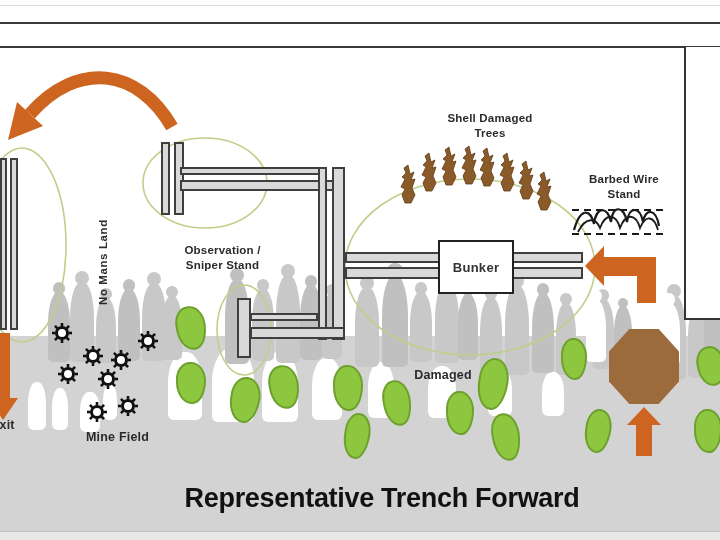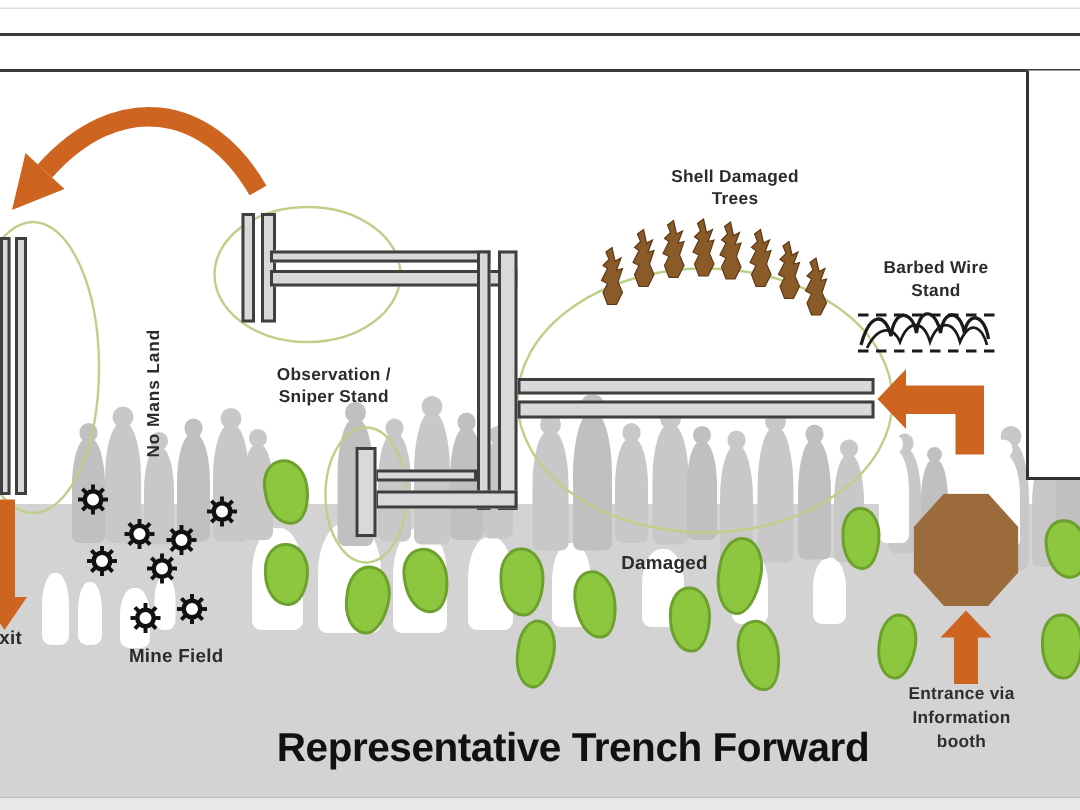--- a/index.html
+++ b/index.html
@@ -193,38 +193,36 @@
   <div class="tr" style="left:180px;top:167px;width:147px;height:8px"></div>
   <div class="tr" style="left:180px;top:180px;width:165px;height:11px"></div>
   <div class="tr" style="left:318px;top:167px;width:9px;height:173px"></div>
   <div class="tr" style="left:332px;top:167px;width:13px;height:173px"></div>
   <div class="tr" style="left:250px;top:313px;width:68px;height:8px"></div>
   <div class="tr" style="left:250px;top:327px;width:95px;height:12px"></div>
   <div class="tr" style="left:237px;top:298px;width:14px;height:60px"></div>
   <div class="tr" style="left:345px;top:252px;width:238px;height:11px"></div>
   <div class="tr" style="left:345px;top:267px;width:238px;height:12px"></div>
 
+  <div id="bunker">Bunker</div>
 
   <div id="booth"></div>
 
   <div id="right-box"></div>
 
   <div class="lbl" id="lbl-nml">No Mans Land</div>
   <div class="lbl" id="lbl-obs">Observation /
 Sniper Stand</div>
   <div class="lbl" id="lbl-barb">Barbed Wire
 Stand</div>
   <div class="lbl" id="lbl-shell">Shell Damaged
 Trees</div>
   <div class="lbl" id="lbl-wood">Damaged</div>
   <div class="lbl" id="lbl-mine">Mine Field</div>
   <div class="lbl" id="lbl-exit">Exit</div>
-  <div class="lbl" id="lbl-entr">Entrance via
-Information
-booth</div>
   <div class="lbl" id="lbl-title">Representative Trench Forward</div>
 <div class="gap" style="left: 28px; top: 382px; width: 18px; height: 48px;"></div>
     <div class="gap" style="left: 52px; top: 388px; width: 16px; height: 42px;"></div>
     <div class="gap" style="left: 80px; top: 392px; width: 20px; height: 40px;"></div>
     <div class="gap" style="left: 103px; top: 384px; width: 14px; height: 36px;"></div>
     <div class="gap" style="left: 168px; top: 352px; width: 34px; height: 68px;"></div>
     <div class="gap" style="left: 212px; top: 348px; width: 42px; height: 74px;"></div>
     <div class="gap" style="left: 262px; top: 352px; width: 36px; height: 70px;"></div>
     <div class="gap" style="left: 312px; top: 358px; width: 30px; height: 62px;"></div>
     <div class="gap" style="left: 368px; top: 362px; width: 26px; height: 56px;"></div>

